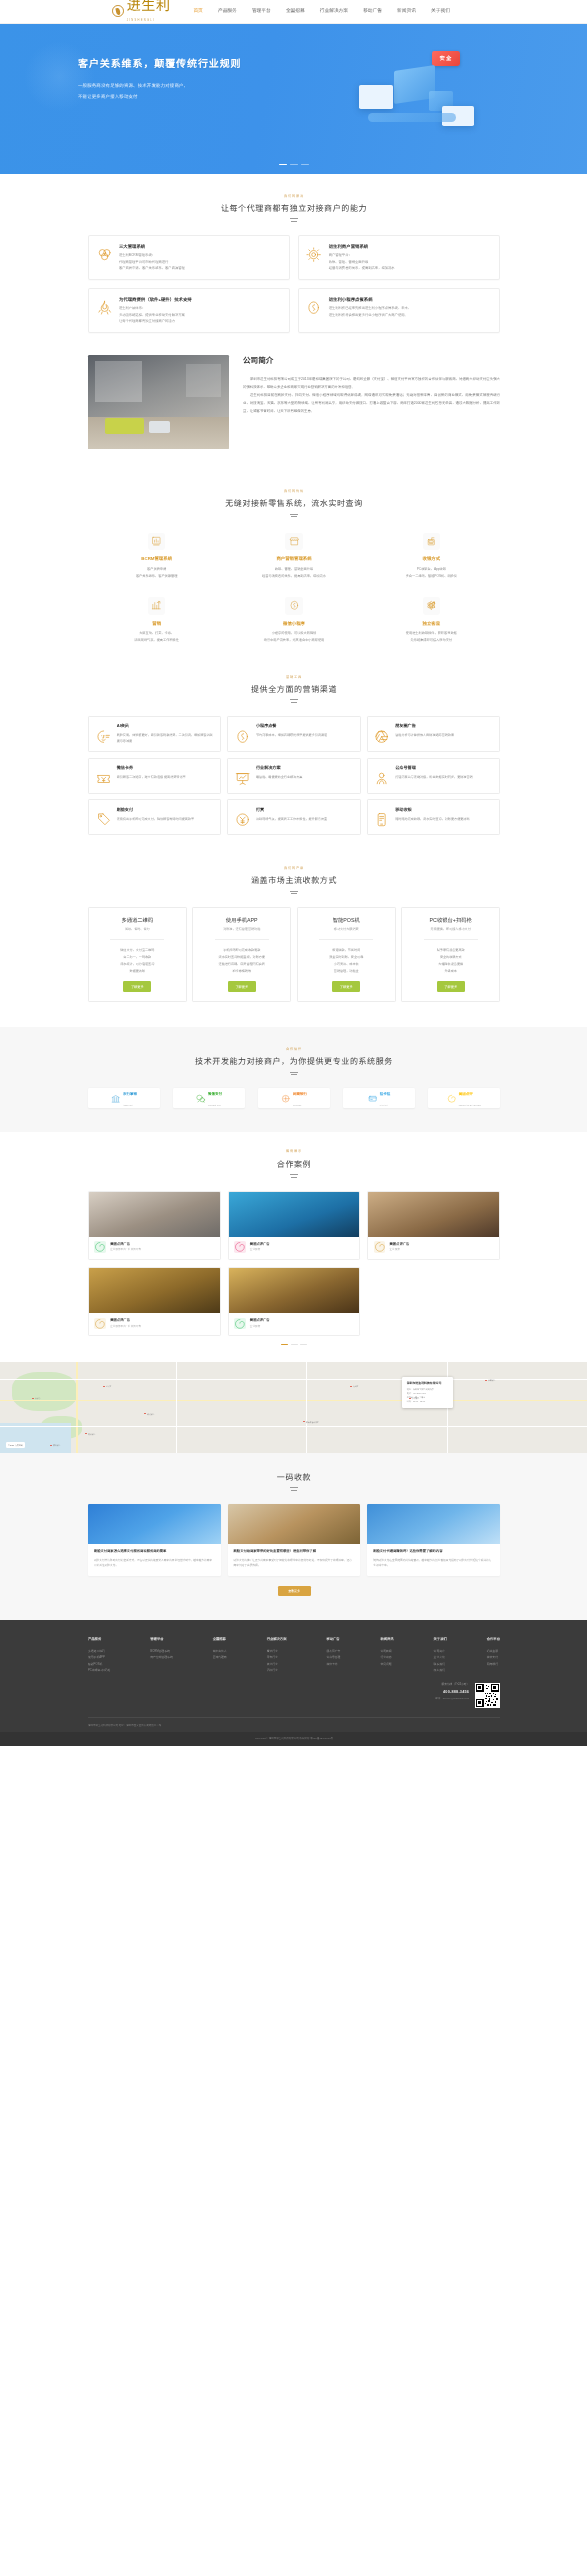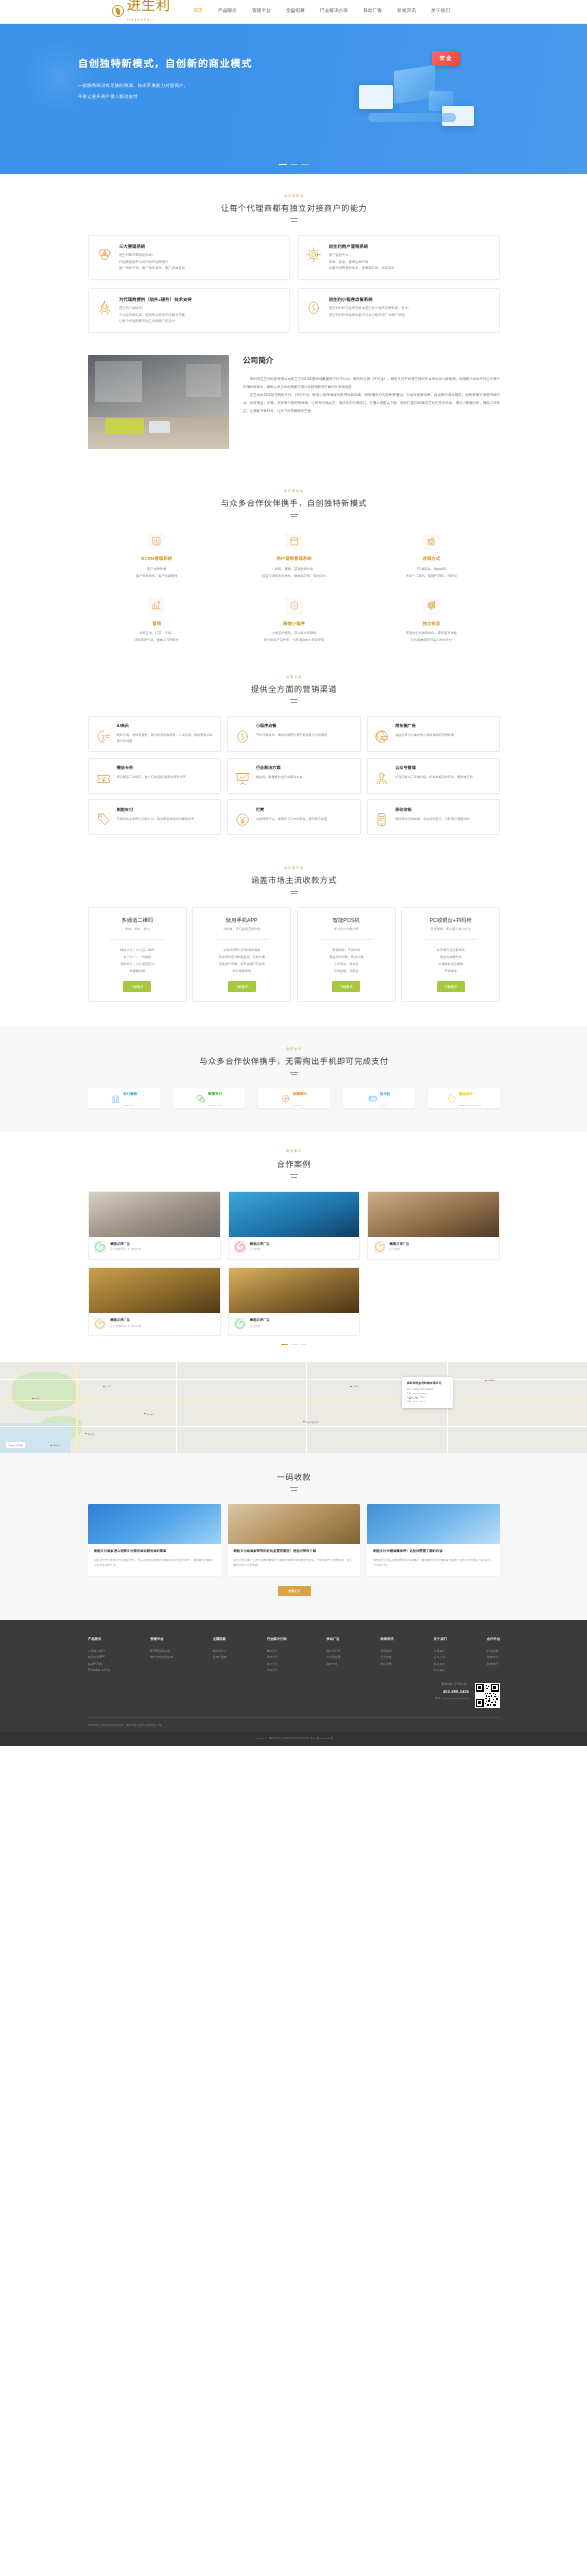--- a/index.html
+++ b/index.html
@@ -227,21 +227,21 @@
         <a href="#" class="">行业解决方案</a>
         <a href="#" class="">移动广告</a>
         <a href="#" class="">新闻资讯</a>
         <a href="#" class="">关于我们</a>
       </div>
   </div>
 
   <div class="hero">
     <div class="deco" style="left:23.5px;top:17.6px;width:71px;height:71px;border-radius:50%;background:radial-gradient(circle,#7dbcf5,transparent 70%);"></div>
     <div class="hero-txt">
-      <div class="hero-h1">自创独特新模式，自创新的商业模式</div>
+      <div class="hero-h1">客户关系维系，颠覆传统行业规则</div>
       <div class="hero-sub">
         <div>一般服务商没有足够的资源、技术开发能力对接商户，</div>
         <div>不能让更多商户接入移动支付</div>
       </div>
     </div>
     <div class="hero-art">
       <div class="badge-red">安全</div>
       <div class="cube" style="left:41px;top:28px;width:41px;height:33px;transform:skewY(-8deg);"></div>
       <div class="cube" style="left:76px;top:51px;width:23.5px;height:20px;opacity:.75;"></div>
       <div class="screen-card" style="left:5.9px;top:45px;width:34px;height:23.5px;"></div>
@@ -338,21 +338,21 @@
     </div>
     <div class="company-txt">
       <div class="company-h">公司简介</div>
       <p class="company-p">深圳市进生利科技有限公司成立于2013年是和瑞集团旗下的子公司，是蚂蚁金服（支付宝）、微信支付平台官方授权的合作伙伴与服务商，凭借两大移动支付巨头强大的强科技体系，帮助众多企业和商家实现行业营销解决方面的开发和运营。</p>
       <p class="company-p">进生利科技目前在刷脸支付、扫码支付、微信小程序领域均取得优异成绩。网络通讯可实现免费通话；无缝对接新零售，自创新的商业模式，用免费模式颠覆传统行业，对接淘宝、天猫、京东等大型购物领域，让所有利润共享。用移动支付做接口，打通上游整合下游，两年打造2000家进生利智慧无单店，通过大数据分析，提高工作效益，让顾客节省时间，让天下没有难做的生意。</p>
     </div>
   </div>
 
   <div class="inner sec">
     <div class="eyebrow">我们的优势</div>
-    <div class="sec-title">与众多合作伙伴携手，自创独特新模式</div>
+    <div class="sec-title">无缝对接新零售系统，流水实时查询</div>
     <div class="sec-rule"></div>
     <div class="tiles" id="tiles">
   <div>
     <div class="tile-ico">
             <svg viewBox="0 0 24 24" fill="none" stroke="currentColor" stroke-width="1.1" stroke-linecap="round" stroke-linejoin="round">
               <rect x="3.5" y="3" width="17" height="15" rx="1.2"></rect>
               <path d="M8 14V9.5M12 14V7M16 14v-3M6 20.5h12"></path>
             </svg>
           </div>
     <div class="tile-h">BCRM管理系统</div>
@@ -610,21 +610,21 @@
             <div>升级成本</div>
           </div>
     <button class="pay-btn">了解更多</button>
   </div>
       </div>
   </div>
 
   <div class="partners">
     <div class="inner">
       <div class="eyebrow">合作伙伴</div>
-      <div class="sec-title">与众多合作伙伴携手，无需掏出手机即可完成支付</div>
+      <div class="sec-title">技术开发能力对接商户，为你提供更专业的系统服务</div>
       <div class="sec-rule"></div>
       <div class="plogos" id="plogos">
   <div class="plogo">
     <span class="pmark" style="color:#2e9ad6"><svg viewBox="0 0 24 24" fill="none" stroke="currentColor" stroke-width="1.1" stroke-linecap="round" stroke-linejoin="round">
                 <path d="M3 9l9-5 9 5"></path>
                 <path d="M5 9v10M9.5 9v10M14.5 9v10M19 9v10M3 21h18"></path>
               </svg></span>
     <span>
       <span class="pname" style="color:#2e9ad6">农行掌银</span><br>
       <span class="psub">ABCHINA</span>

